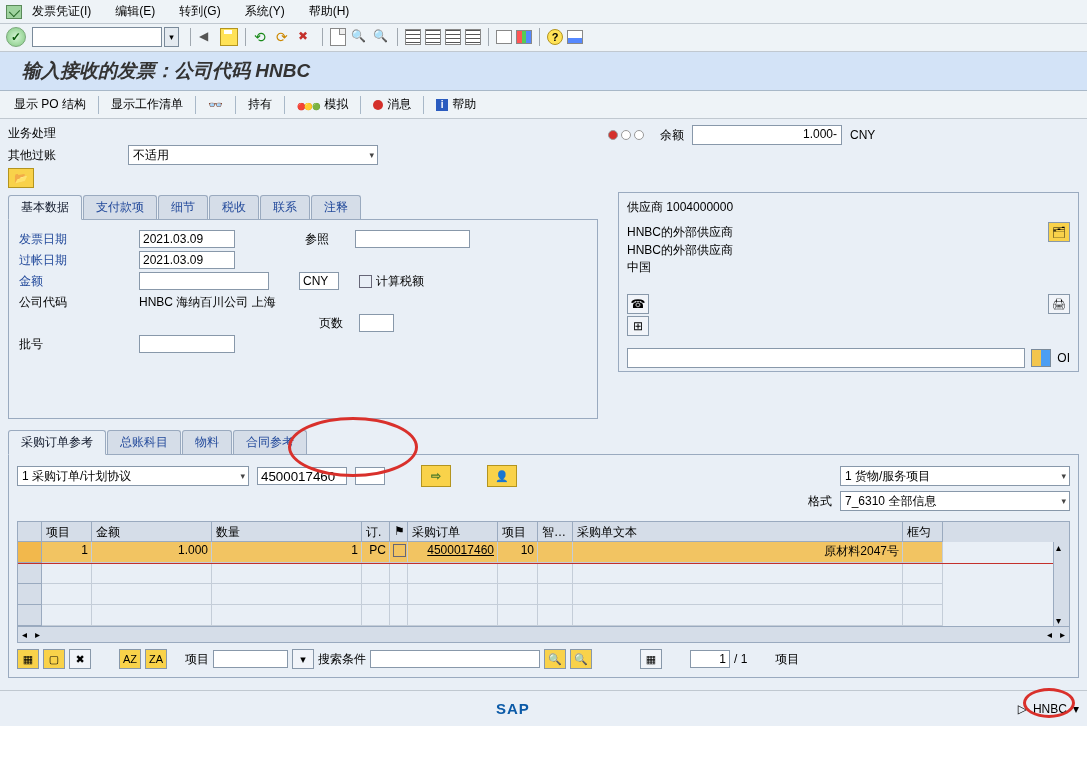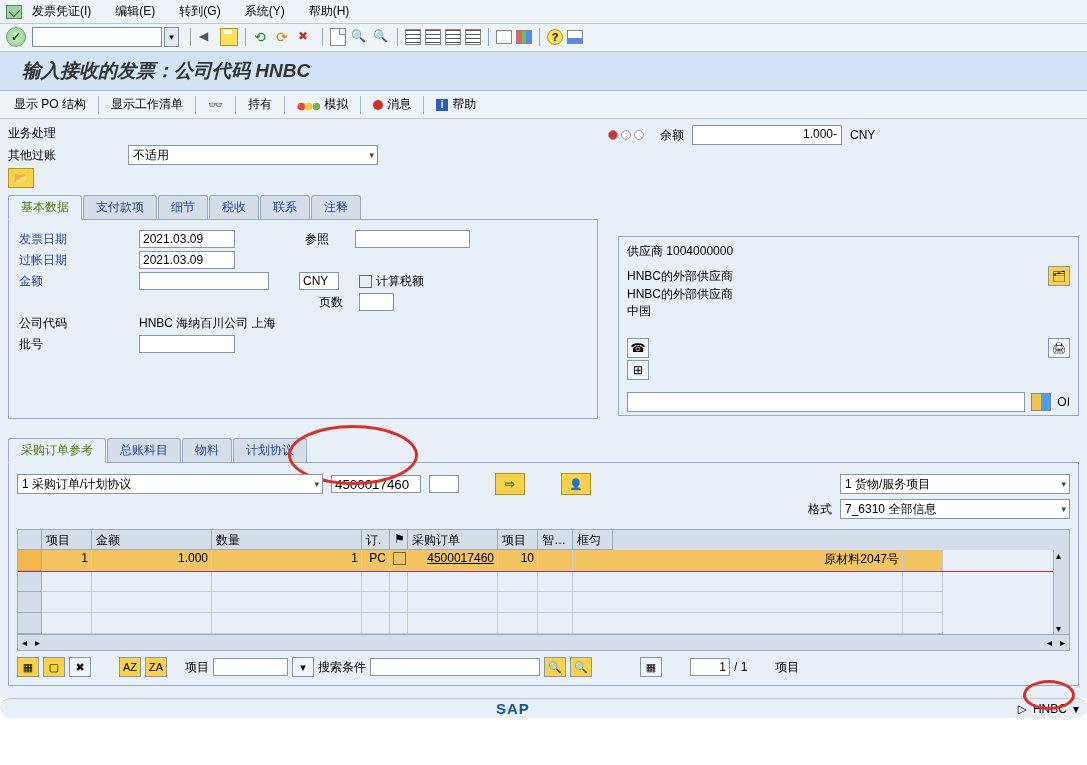--- a/index.html
+++ b/index.html
@@ -55,41 +55,41 @@
   .obox{height:20px;border:1px solid #8898aa;background:#fff;}
   .toplights{display:inline-flex;gap:3px;margin-right:8px;align-items:center;}
   .light{width:10px;height:10px;border-radius:5px;border:1px solid #999;}
   .light.red{background:#d4302b;}
   .light.off{background:#fff;}
   .folder-btn{width:26px;height:20px;background:#f9d24a;border:1px solid #b3941f;display:flex;align-items:center;justify-content:center;margin-top:2px;}
   .folder-btn:before{content:"📂";font-size:11px;}
   
   .tabrow{display:flex;align-items:flex-end;margin-top:2px;}
   .tab{padding:3px 12px 3px 12px;background:#d5dde8;border:1px solid #9aaabf;border-bottom:none;margin-right:1px;color:#234a9b;position:relative;border-top-right-radius:3px;border-top-left-radius:3px;}
-  .tab.active{background:#e9eff6;color:#4d7c0f;font-weight:normal;border-bottom:1px solid #e9eff6;top:1px;}
+  .tab.active{background:#e9eff6;color:#0f172a;font-weight:normal;border-bottom:1px solid #e9eff6;top:1px;}
   .panel{border:1px solid #9aaabf;padding:10px 10px 14px 10px;border-top-left-radius:0;}
   .disabled-input{height:18px;border:1px solid #8898aa;background:#fff;padding:0 3px;line-height:16px;}
   .link-lbl{color:#234a9b;}
   
   .two-col{display:flex;gap:20px;align-items:flex-start;}
   .left-col{flex:0 0 590px;}
   .right-col{flex:1;}
-  .vend-box{border:1px solid #9aaabf;padding:6px 8px 8px 8px;margin-top:44px;}
+  .vend-box{border:1px solid #9aaabf;padding:6px 8px 8px 8px;}
   .vend-head{display:flex;align-items:center;justify-content:space-between;}
   .sq-btn{width:22px;height:20px;border:1px solid #8898aa;background:#f9d24a;display:inline-flex;align-items:center;justify-content:center;}
   .sq-btn.white{background:#f1f4f9;}
   .sq-btn:before{content:"";}
   .sq-btn.disp:before{content:"🗂";font-size:11px;}
   .sq-btn.prnt:before{content:"🖨";font-size:11px;}
   .sel-bar{display:flex;gap:4px;margin-top:18px;}
   .oi-row{display:flex;gap:6px;align-items:center;margin-top:12px;}
   .gridico{width:20px;height:18px;background:linear-gradient(90deg,#f3c54c 50%,#4c9ef3 50%);border:1px solid #7a8a9a;}
   
   .circle-annot{position:absolute;width:130px;height:60px;border:3px solid #d9302b;border-radius:50%;pointer-events:none;}
-  .lower-area{position:relative;margin-top:18px;}
+  .lower-area{position:relative;margin-top:10px;}
   .lower-panel{border:1px solid #9aaabf;padding:10px 8px 8px 8px;}
   .yellow-btn{width:30px;height:22px;background:#f9d24a;border:1px solid #b3941f;display:inline-flex;align-items:center;justify-content:center;}
   .yellow-btn.arrow:before{content:"⇨";color:#4a7a2a;font-weight:bold;}
   .yellow-btn.man:before{content:"👤";font-size:11px;}
   .row-items{display:flex;align-items:center;gap:8px;}
   
   .grid{border:1px solid #9aaabf;margin-top:10px;position:relative;}
   .gridhead{display:flex;background:#d5dde8;}
   .gh{border-right:1px solid #9aaabf;border-bottom:1px solid #9aaabf;padding:2px 4px;height:20px;overflow:hidden;white-space:nowrap;}
   .gridbody{height:84px;overflow:hidden;background:#e9eff6;}
@@ -102,21 +102,21 @@
   .vscroll{position:absolute;top:20px;right:0;width:16px;bottom:16px;background:#d5dde8;border-left:1px solid #9aaabf;}
   .vscroll:before{content:"▴";position:absolute;top:0;left:2px;font-size:10px;}
   .vscroll:after{content:"▾";position:absolute;bottom:0;left:2px;font-size:10px;}
   .hscroll{display:flex;align-items:center;height:16px;background:#d5dde8;border-top:1px solid #9aaabf;}
   .hscroll span{padding:0 4px;font-size:10px;}
   
   .gfoot{display:flex;align-items:center;gap:4px;margin-top:6px;}
   .gbtn{width:22px;height:20px;border:1px solid #8898aa;background:#f1f4f9;display:inline-flex;align-items:center;justify-content:center;font-size:11px;}
   .gbtn.y{background:#f9d24a;}
   
-  .status{height:20px;background:#e9eff6;border-top:1px solid #c0c8d0;display:flex;align-items:center;padding:0 8px;border-radius:12px;}
+  .status{height:36px;background:#e9eff6;border-top:1px solid #c0c8d0;display:flex;align-items:center;padding:0 8px;}
   .sap-logo{font-weight:bold;color:#0b5aa7;font-family:Arial;font-size:15px;letter-spacing:1px;}
   .status-right{display:flex;align-items:center;gap:6px;}
   .red-circ{position:absolute;width:52px;height:30px;border:3px solid #d9302b;border-radius:50%;right:12px;bottom:8px;pointer-events:none;}
   .wrap{position:relative;}
   .chk{width:13px;height:13px;border:1px solid #667; display:inline-block; vertical-align:middle;}
   .po-link{text-decoration:underline;color:#000;}
 </style>
 </head>
 <body class="wrap">
 
@@ -238,28 +238,28 @@
         </div>
         <div class="field-row">
           <div class="lbl link-lbl">金额</div>
           <input class="disabled-input" style="width: 130px;" value="">
           <div style="width:30px;"></div>
           <div class="disabled-input" style="width:40px;">CNY</div>
           <div style="width:20px;"></div>
           <span class="chk"></span>
           <span style="margin-left:4px;">计算税额</span>
         </div>
+        <div class="field-row" style="margin-top:4px;">
+          <div class="lbl plain">公司代码</div>
+          <div>HNBC 海纳百川公司 上海</div>
+        </div>
         <div class="field-row">
           <div class="lbl plain" style="width:300px;"></div>
           <div class="lbl plain" style="width:40px;">页数</div>
           <input class="disabled-input" style="width: 35px;" value="">
-        </div>
-        <div class="field-row" style="margin-top:4px;">
-          <div class="lbl plain">公司代码</div>
-          <div>HNBC 海纳百川公司 上海</div>
         </div>
         <div class="field-row">
           <div class="lbl plain">批号</div>
           <input class="disabled-input" style="width: 96px;" value="">
         </div>
       </div>
     </div>
 
     <div class="right-col">
       <div class="vend-box" style="height:180px;">
@@ -285,26 +285,26 @@
         </div>
       </div>
     </div>
   </div>
 
   <div class="lower-area">
     <div class="tabrow">
       <div class="tab active">采购订单参考</div>
       <div class="tab">总账科目</div>
       <div class="tab">物料</div>
-      <div class="tab">计划协议</div>
+      <div class="tab">合同参考</div>
     </div>
     <div class="lower-panel">
       <div class="circle-annot" style="top:-12px;left:280px;"></div>
       <div class="row-items">
-        <div class="selbox" style="width:306px;">1 采购订单/计划协议</div>
+        <div class="selbox" style="width:232px;">1 采购订单/计划协议</div>
         <input class="disabled-input" style="width: 90px;" value="4500017460">
         <input class="disabled-input" style="width: 30px;">
         <div style="width:20px;"></div>
         <span class="yellow-btn arrow"></span>
         <div style="width:20px;"></div>
         <span class="yellow-btn man"></span>
         <div style="flex:1;"></div>
         <div class="selbox" style="width:230px;">1 货物/服务项目</div>
       </div>
       <div class="row-items" style="justify-content:flex-end;margin-top:4px;">
@@ -316,20 +316,21 @@
         <div class="gridhead">
           <div class="gh gridrowsel"></div>
           <div class="gh" style="width:50px;">项目</div>
           <div class="gh" style="width:120px;">金额</div>
           <div class="gh" style="width:150px;">数量</div>
           <div class="gh" style="width:28px;">订.</div>
           <div class="gh" style="width:18px;"><span>⚑</span></div>
           <div class="gh" style="width:90px;">采购订单</div>
           <div class="gh" style="width:40px;">项目</div>
           <div class="gh" style="width:35px;">智…</div>
+          <div class="gh" style="width:330px;">采购单文本</div>
           <div class="gh" style="width:40px;">框匀</div>
         </div>
         <div class="gridbody">
           <div class="gr sel">
             <div class="gc gridrowsel"></div>
             <div class="gc" style="width:50px;text-align:right;">1</div>
             <div class="gc" style="width:120px;text-align:right;">1.000</div>
             <div class="gc" style="width:150px;text-align:right;">1</div>
             <div class="gc" style="width:28px;">PC</div>
             <div class="gc" style="width:18px;"><span class="chk"></span></div>

